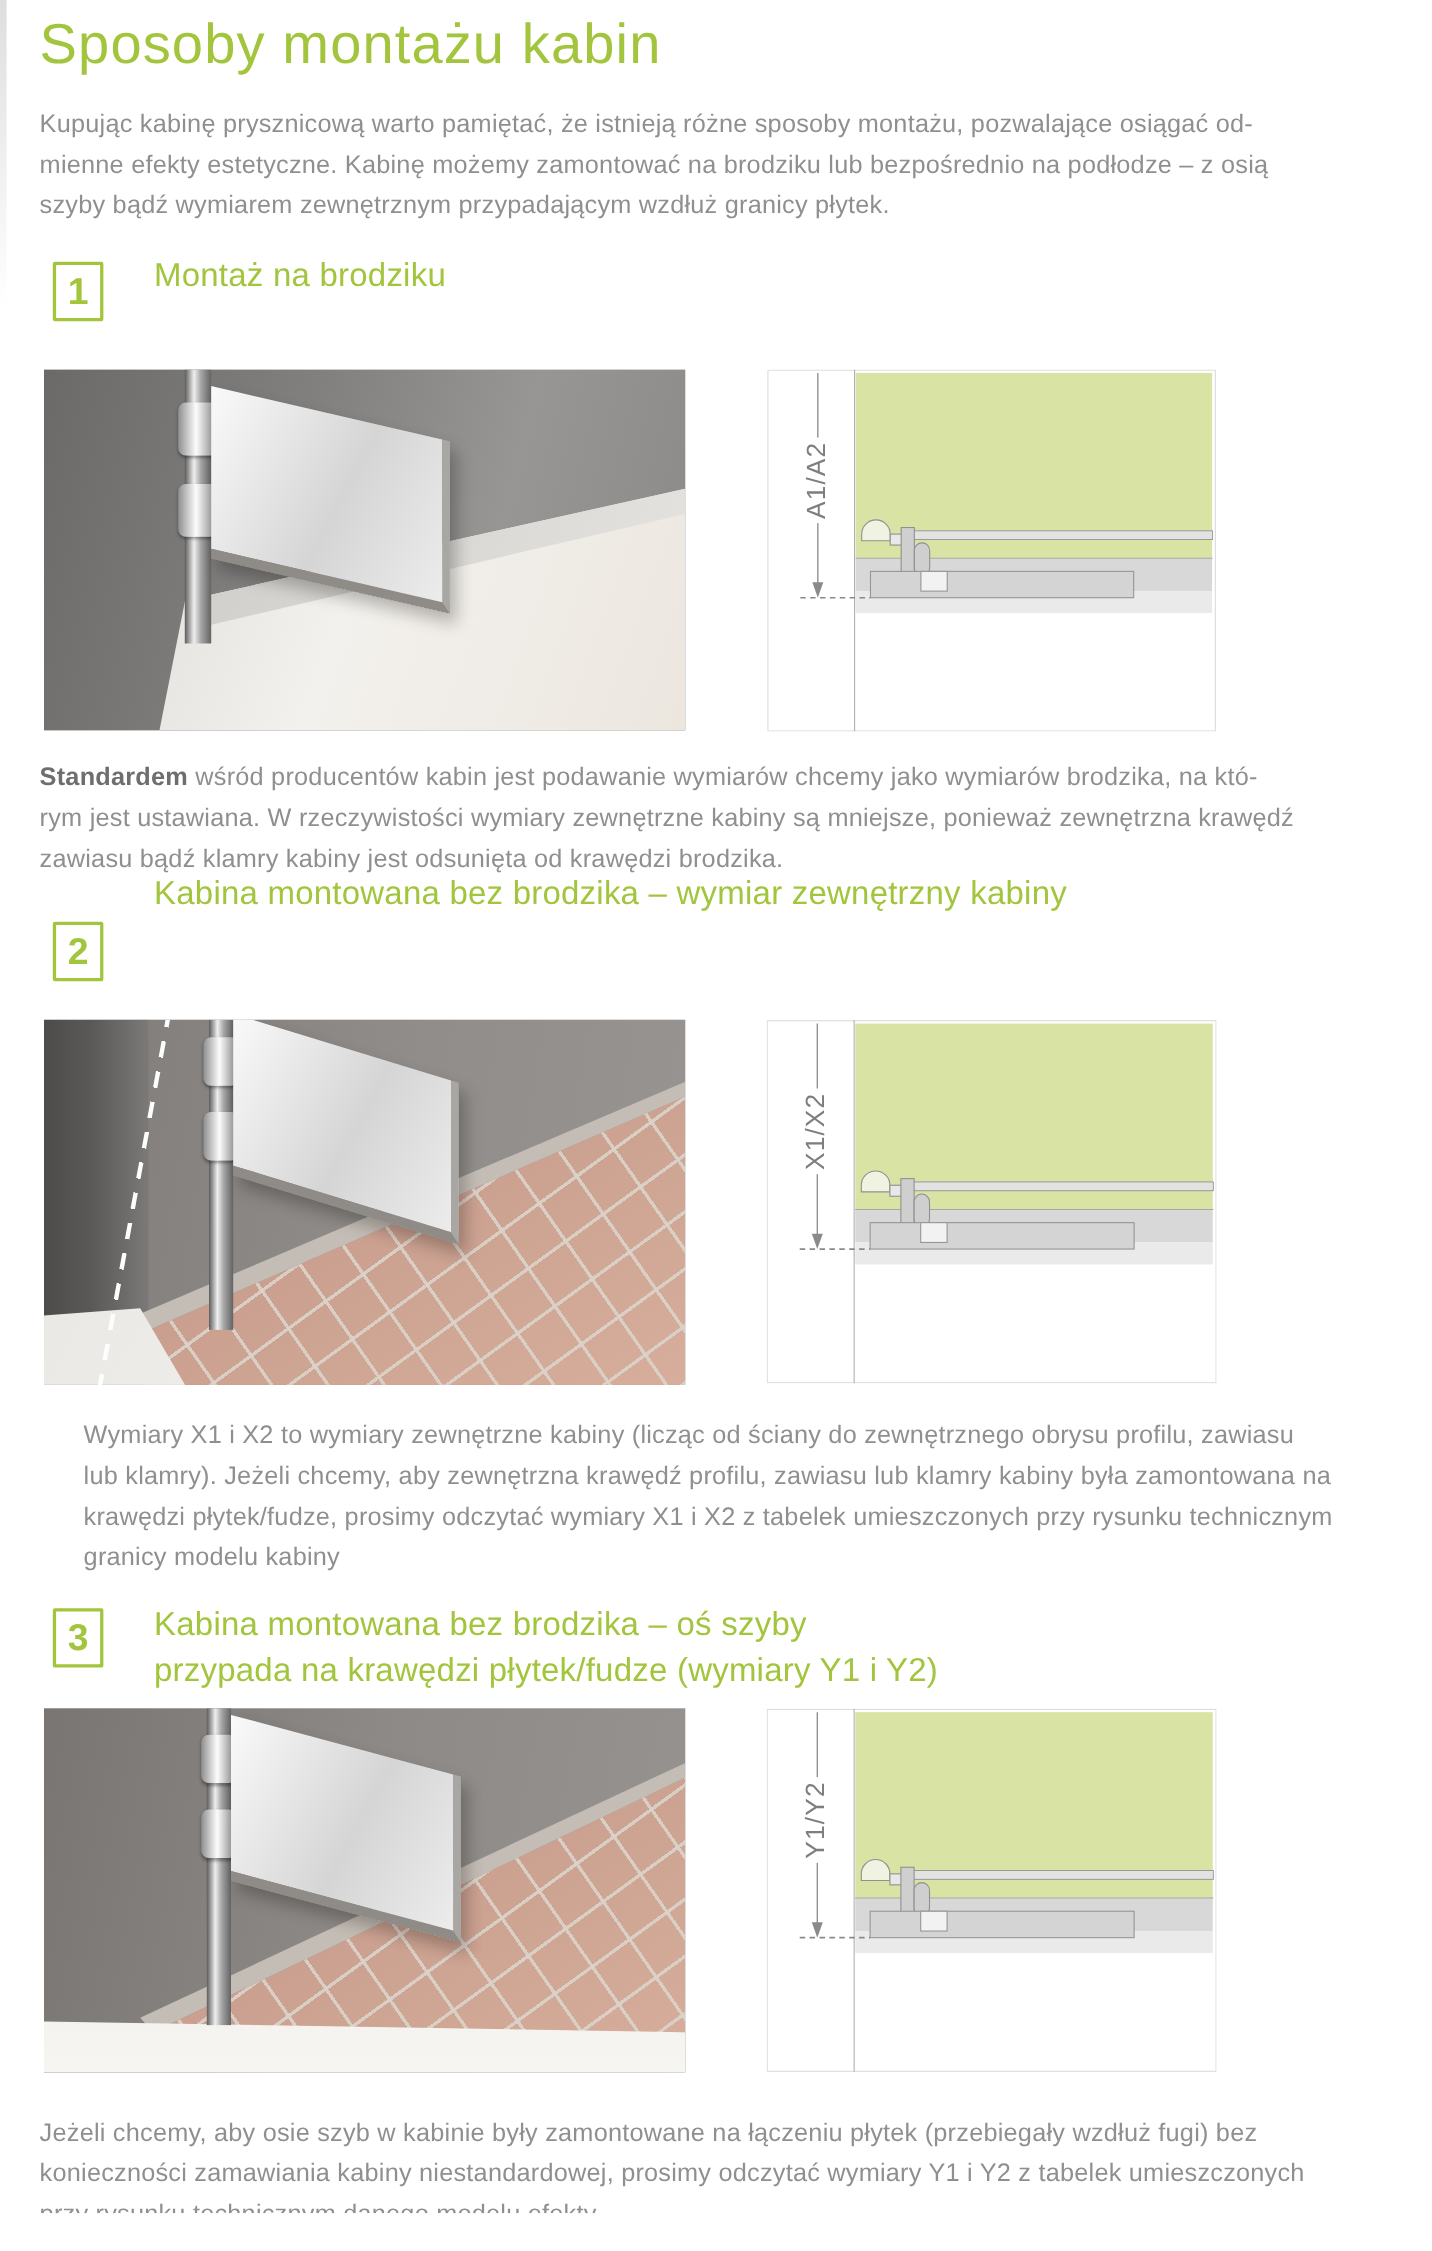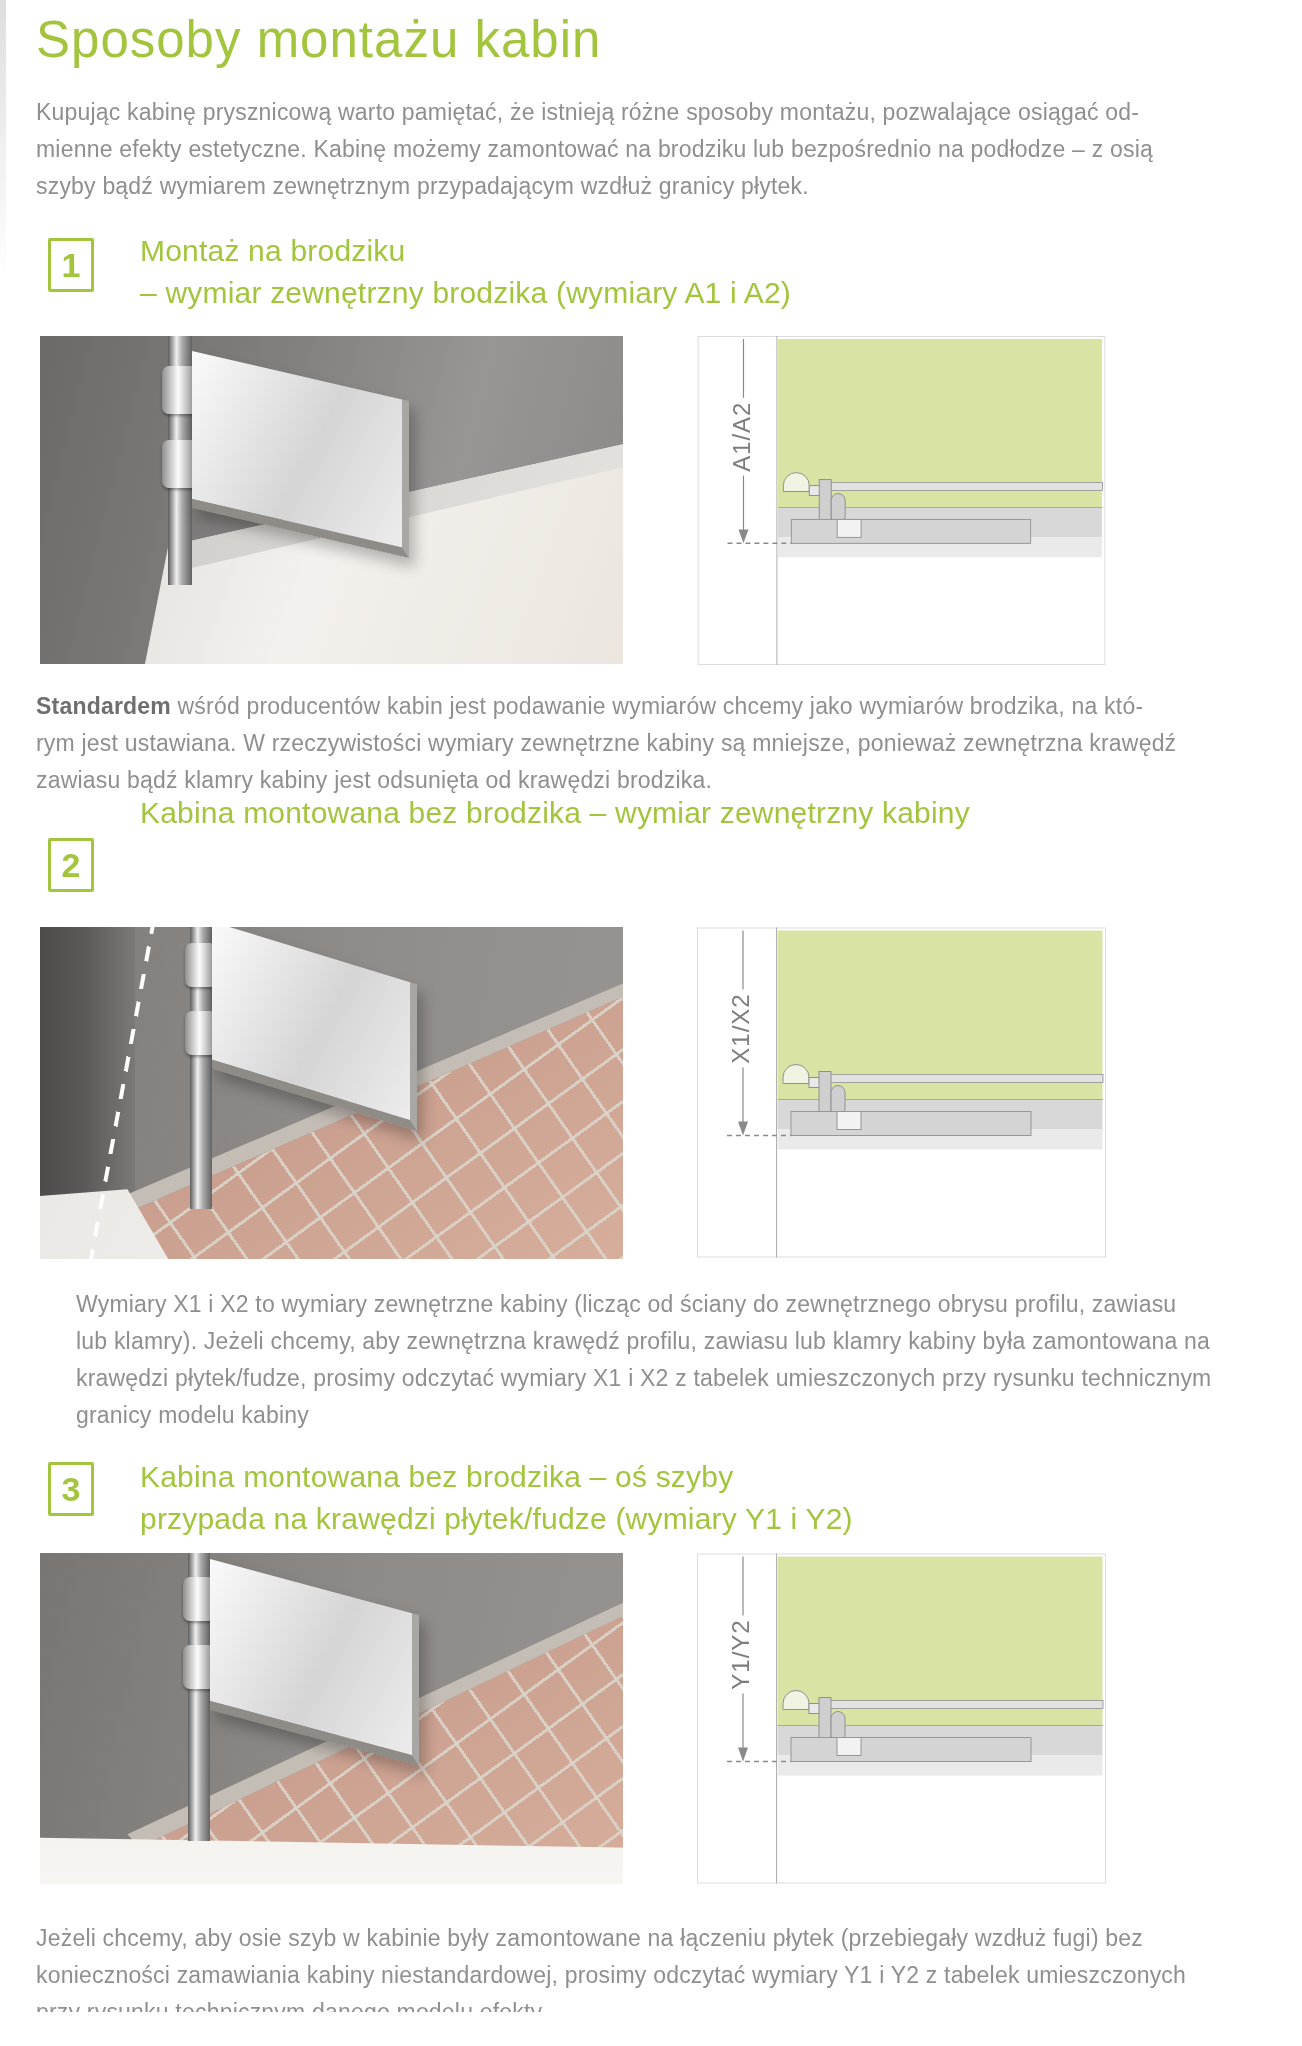--- a/index.html
+++ b/index.html
@@ -109,21 +109,20 @@
     <span class="bline">Kupując kabinę prysznicową warto pamiętać, że istnieją różne sposoby montażu, pozwalające osiągać od-</span>
     <span class="bline">mienne efekty estetyczne. Kabinę możemy zamontować na brodziku lub bezpośrednio na podłodze – z osią</span>
     <span class="bline">szyby bądź wymiarem zewnętrznym przypadającym wzdłuż granicy płytek.</span>
   </div>
 
   <div class="num-badge" style="top:238px;">
     <span>1</span>
   </div>
   <div class="sec-heading" style="top:230px;">
     <div>Montaż na brodziku</div>
-    <div>– wymiar zewnętrzny brodzika (wymiary A1 i A2)</div>
   </div>
 
   <div class="photo photo1" style="top:336px;height:328px;">
     <div class="p1-tray"></div>
     <div class="p1-tray-edge"></div>
     <div class="chrome-strip p1-strip"></div>
     <div class="knuckle p1-kn1"></div>
     <div class="knuckle p1-kn2"></div>
     <div class="bracket p1-bracket"></div>
   </div>

